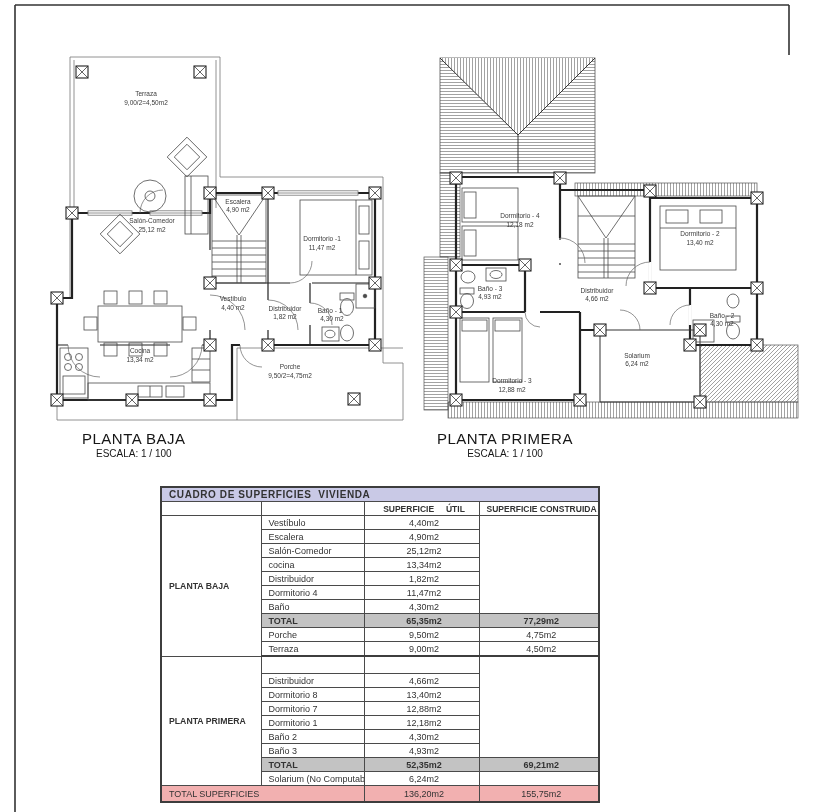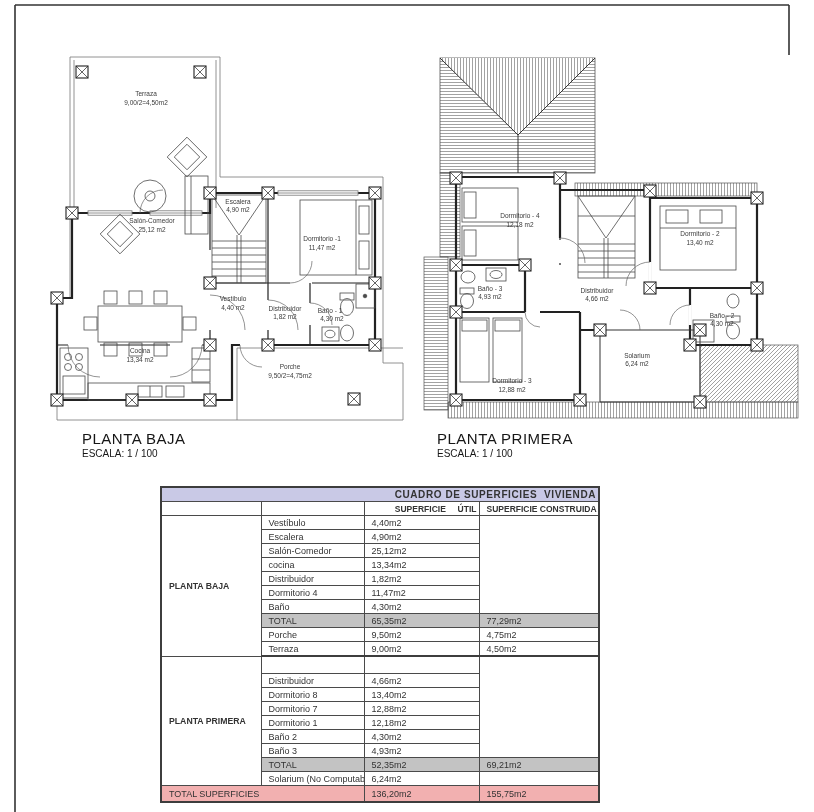--- a/index.html
+++ b/index.html
@@ -10,33 +10,33 @@
   svg{position:absolute;left:0;top:0;}
   .wall{stroke:var(--c-wall,#222);stroke-width:2.2;fill:none;}
   .wallthin{stroke:var(--c-wall,#222);stroke-width:1.2;fill:none;}
   .thin{stroke:var(--c-thin-line,#777);stroke-width:0.8;fill:none;}
   .furn{stroke:#4a4a4a;stroke-width:0.8;fill:none;}
   .arc{stroke:#666;stroke-width:0.7;fill:none;}
   .gap{stroke:#ffffff;stroke-width:3.2;fill:none;}
   .lbl{font-family:"Liberation Sans",sans-serif;font-size:6.5px;fill:var(--c-label-text,#3a3a3a);text-anchor:middle;}
   .caption{position:absolute;color:#161616;}
   .caption .big{font-size:15px;letter-spacing:0.5px;}
-  .caption .small{font-size:10px;margin-top:1px;}
+  .caption .small{font-size:10px;margin-top:1px;text-align:center;}
   
   #tablewrap{position:absolute;left:160px;top:486px;}
   table.sup{border-collapse:collapse;table-layout:fixed;width:438px;
     font-family:"Liberation Sans",sans-serif;font-size:9px;color:var(--c-text,#333);background:#fff;}
   table.sup td{border:1px solid var(--c-table-border,#4a4a4a);height:13px;padding:0 2px 0 7px;
     white-space:pre;overflow:hidden;}
-  td.t-title{background:var(--c-table-title-bg,#c9c9e6);text-align:right;font-weight:bold;
+  td.t-title{background:var(--c-table-title-bg,#c9c9e6);text-align:left;font-weight:bold;
     font-size:10px;height:17px;letter-spacing:0.6px;border:2px solid #3d3d3d;padding:0;}
-  td.t-h{height:23px;font-weight:bold;font-size:8.5px;text-align:right;padding:0;}
+  td.t-h{height:23px;font-weight:bold;font-size:8.5px;text-align:center;padding:0;}
   td.t-group{font-weight:bold;font-size:8.7px;vertical-align:middle;padding-left:8px;}
-  td.t-num{padding:0;}
-  tr.total td{background:var(--c-total-row-bg,#c3c3c3);font-weight:normal;}
+  td.t-num{text-align:center;padding:0;}
+  tr.total td{background:var(--c-total-row-bg,#c3c3c3);font-weight:bold;}
   tr.emptyrow td{height:16px;}
   tr.thickrow td{border-bottom:2px solid #3d3d3d;}
   tr.grand td{background:var(--c-grand-total-bg,#f2b0b0);font-weight:normal;height:15px;}
 </style>
 </head>
 <body>
 
 <svg width="814" height="812" viewBox="0 0 814 812">
   <defs>
     <pattern id="hH" width="4" height="3" patternUnits="userSpaceOnUse">

